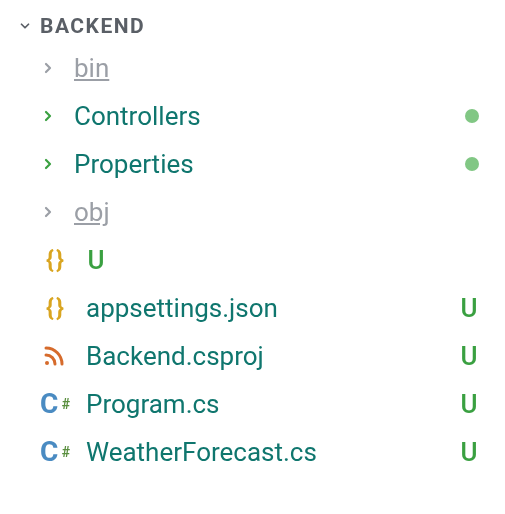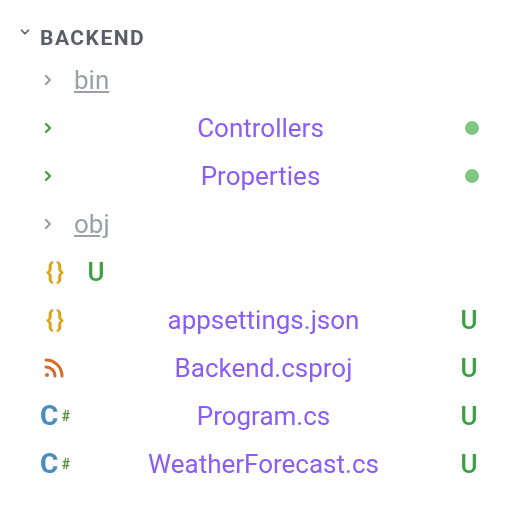--- a/index.html
+++ b/index.html
@@ -26,21 +26,20 @@
       height: 14px;
       display: flex;
       align-items: center;
       justify-content: center;
     }
     .root-label {
       font-size: 21px;
       font-weight: 700;
       letter-spacing: 1.5px;
       color: #5a5f66;
-      margin-top: 12px;
     }
     .tree-item {
       display: flex;
       align-items: center;
       padding: 8px 18px 8px 40px;
       cursor: pointer;
       gap: 18px;
       position: relative;
       min-height: 48px;
     }
@@ -84,22 +83,21 @@
       font-weight: 500;
       color: #3aa041;
       width: 20px;
       text-align: center;
     }
     .color-muted {
       color: #9b9fa6;
       text-decoration: underline;
     }
     .color-green {
-      color: #8b5cf6;
-      text-align: center;
+      color: #0f766e;
     }
     .color-yellow {
       color: #d9a521;
     }
     .csharp-icon {
       position: relative;
       width: 28px;
       height: 28px;
     }
     .csharp-c {

